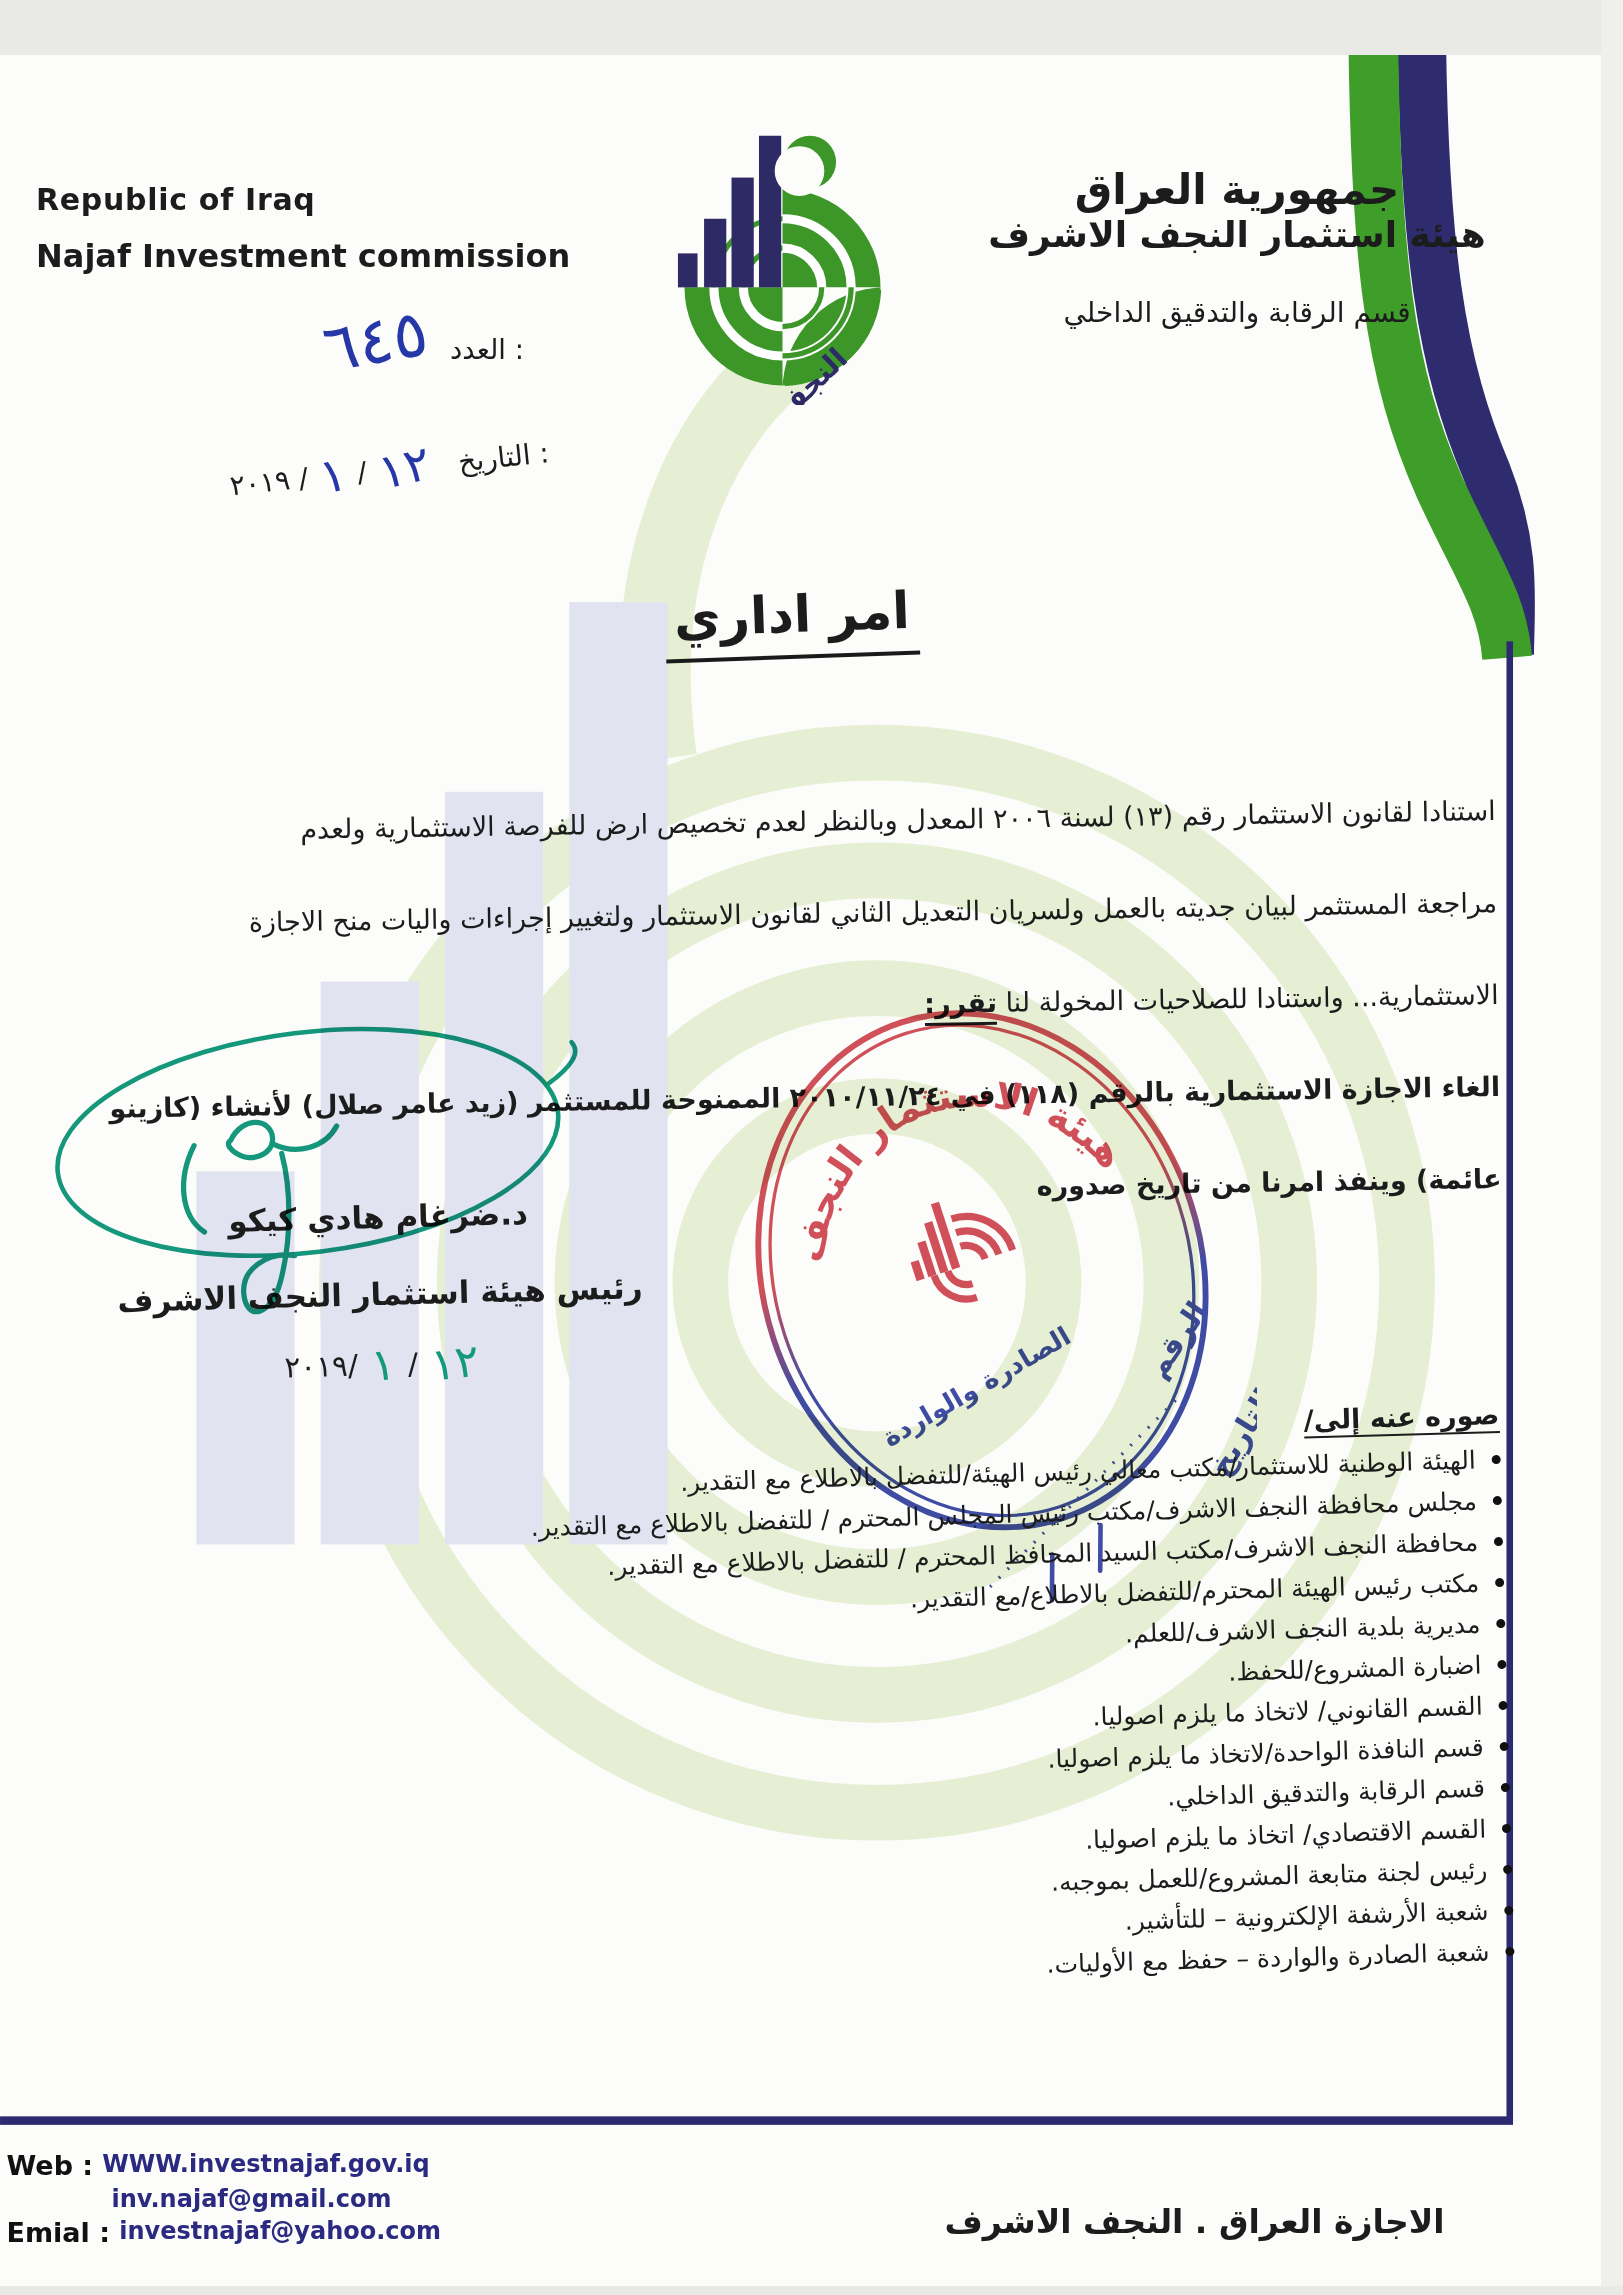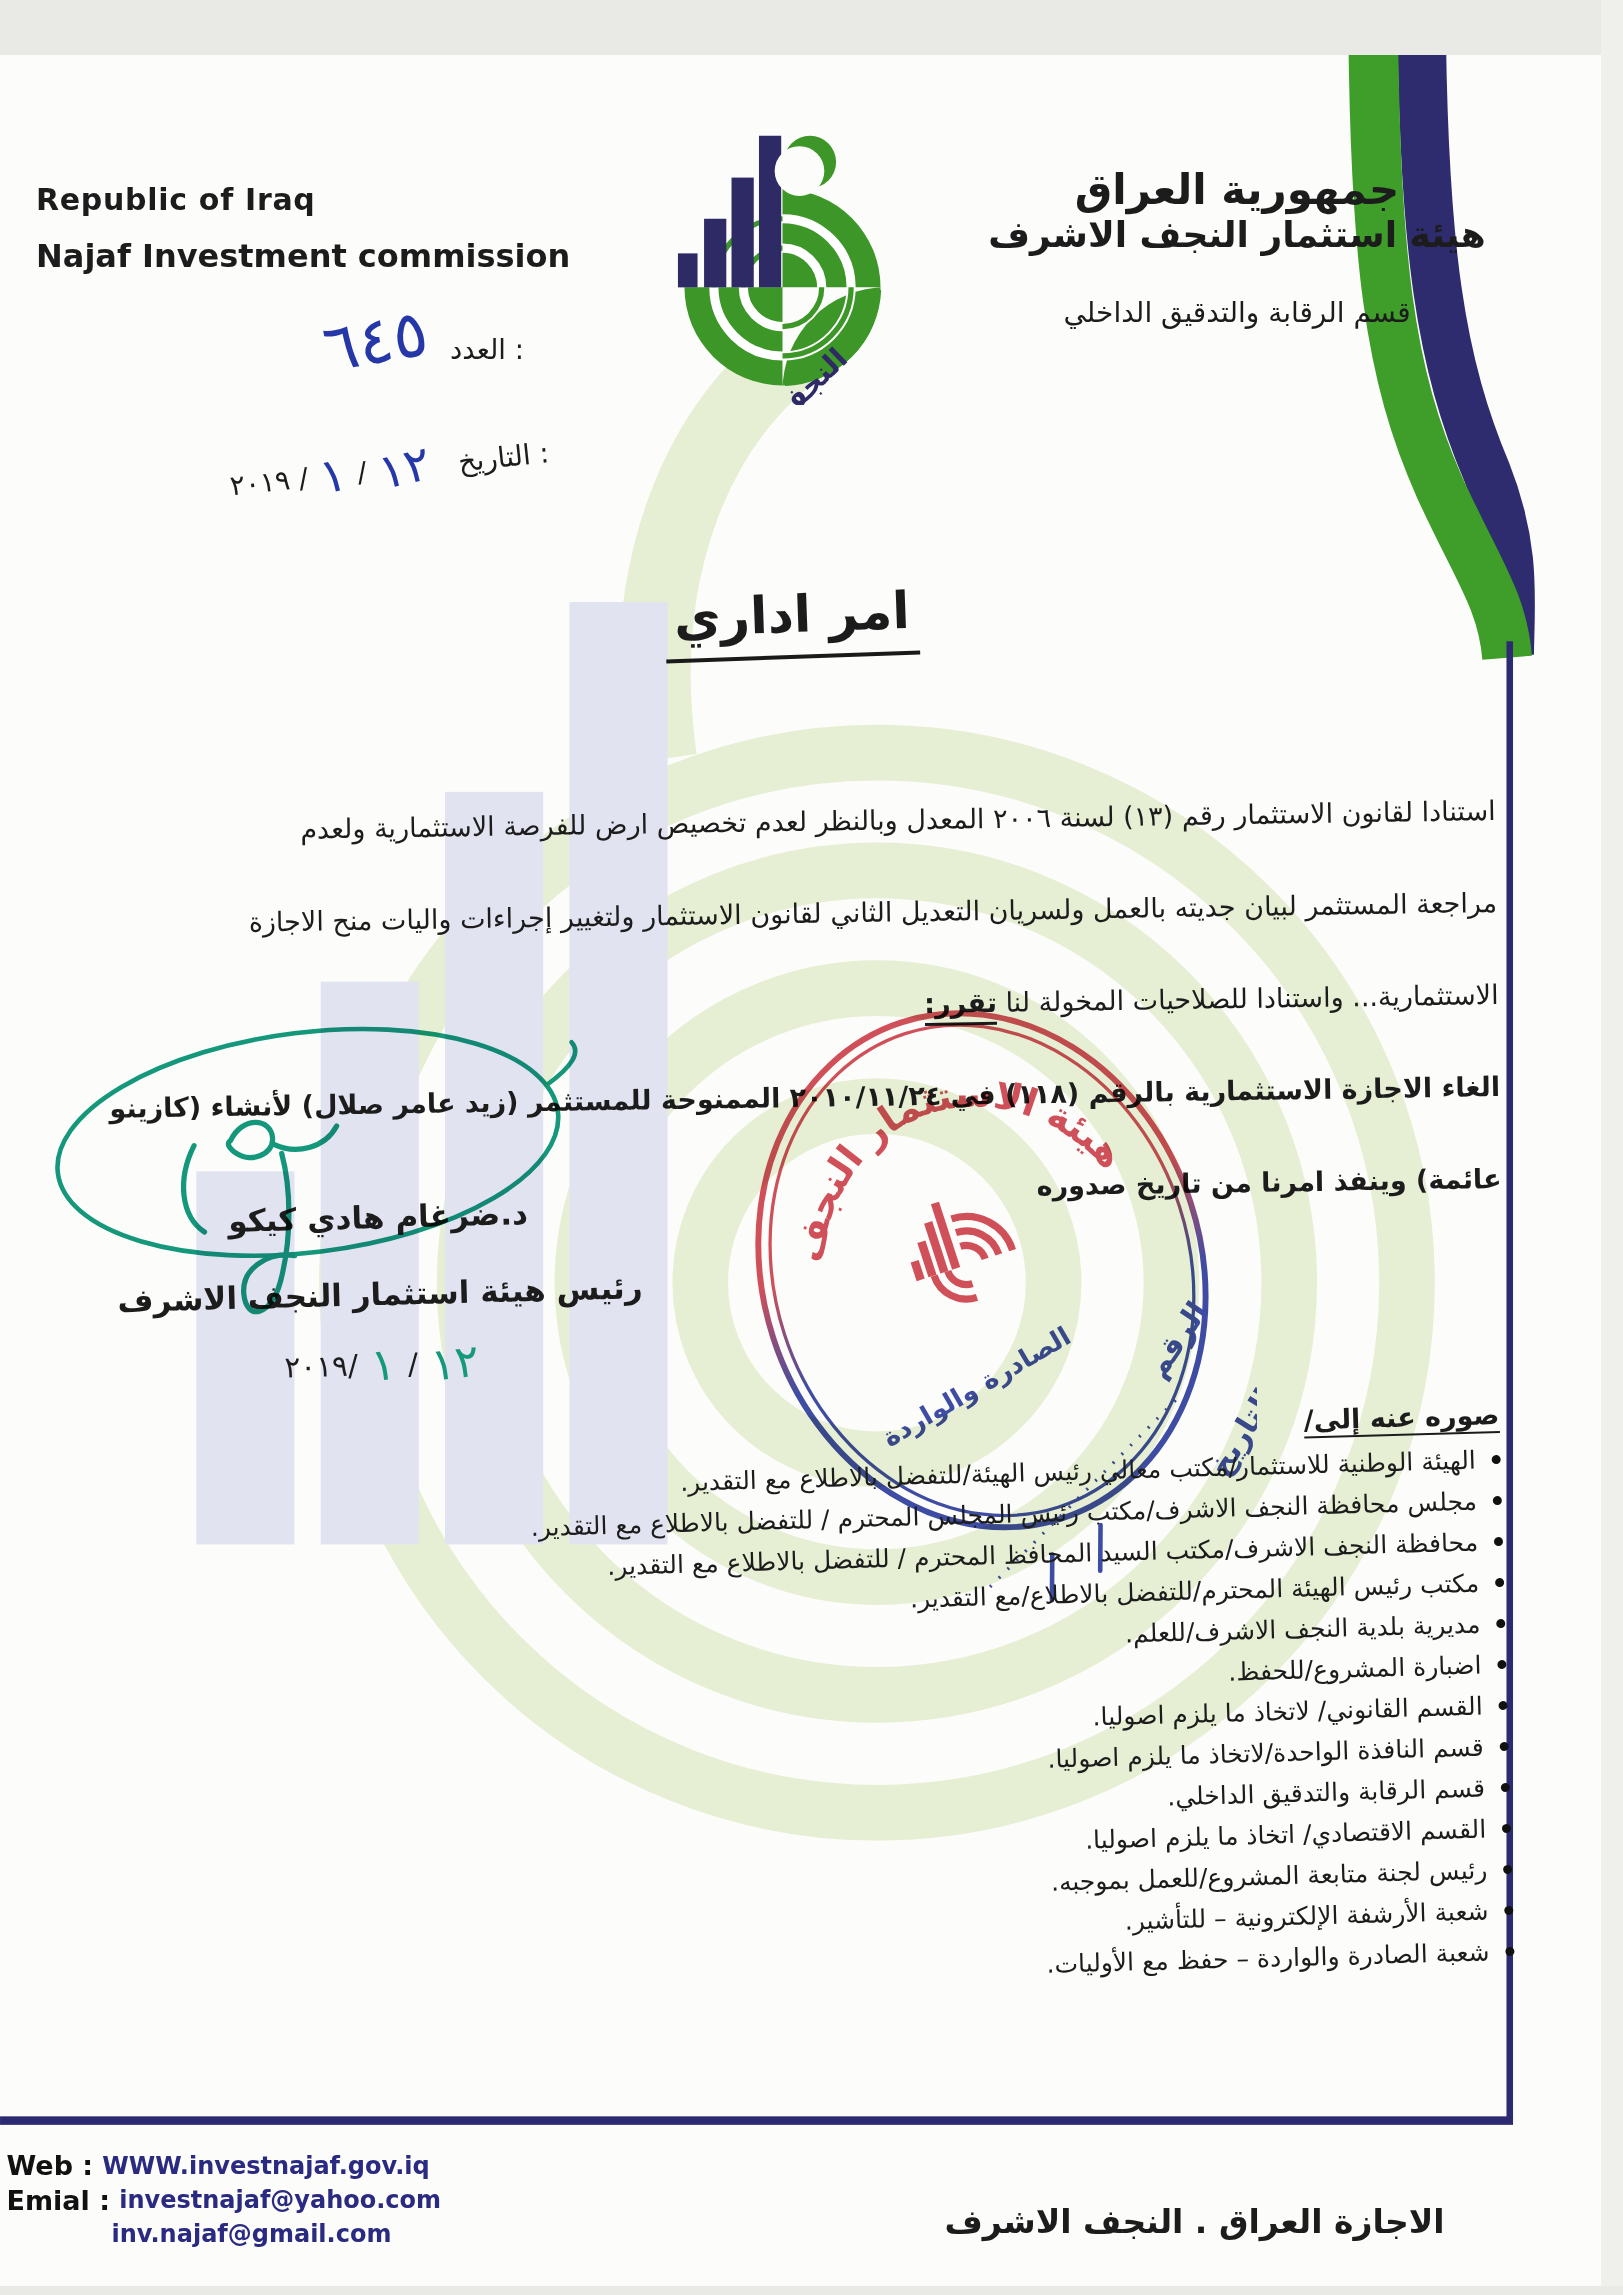--- a/index.html
+++ b/index.html
@@ -58,21 +58,21 @@
               transform-origin:top right;}
   .recipients .hd{font-size:27px;font-weight:700;text-decoration:underline;
                   text-underline-offset:6.5px;margin-bottom:9.2px;}
   .recipients ul{list-style:none;margin:0;padding:0;}
   .recipients li{display:flex;align-items:baseline;gap:15.7px;font-size:25px;line-height:41px;white-space:nowrap;}
   .recipients .bullet{flex:0 0 auto;width:9.2px;height:9.2px;border-radius:50%;background:#111;
                       position:relative;top:-3.9px;}
 
   
   .footer-left{left:6.5px;top:2150px;width:537px;}
-  .footer-left .row{display:flex;gap:9.2px;align-items:center;}
+  .footer-left .row{display:flex;gap:9.2px;align-items:flex-start;}
   .footer-left .lab{font-size:27px;font-weight:700;color:#111;}
   .footer-left .val{font-size:24px;font-weight:700;color:#2a2a80;}
   .footer-left .row2{margin-top:3.9px;}
   .footer-left .row3{margin-top:3.9px;padding-left:105px;}
   .footer-right{left:864px;top:2202px;width:661px;text-align:center;direction:rtl;
                 font-size:33px;font-weight:700;}
 
   .stamp-svg{mix-blend-mode:multiply;opacity:.92;}
   .pen-svg{mix-blend-mode:multiply;}
 </style>
@@ -303,24 +303,24 @@
           <span>شعبة الصادرة والواردة – حفظ مع الأوليات.</span>
         </li>
       </ul>
   </div>
 
   <div class="abs footer-left">
     <div class="row">
       <span class="lab">Web :</span>
       <span class="val">WWW.investnajaf.gov.iq</span>
     </div>
+    <div class="row row3">
+      <span class="val">inv.najaf@gmail.com</span>
+    </div>
     <div class="row row2">
       <span class="lab">Emial :</span>
       <span class="val">investnajaf@yahoo.com</span>
     </div>
-    <div class="row row3">
-      <span class="val">inv.najaf@gmail.com</span>
-    </div>
   </div>
   <div class="abs footer-right">الاجازة العراق . النجف الاشرف</div>
 
 </div>
 
 
 </body></html>

